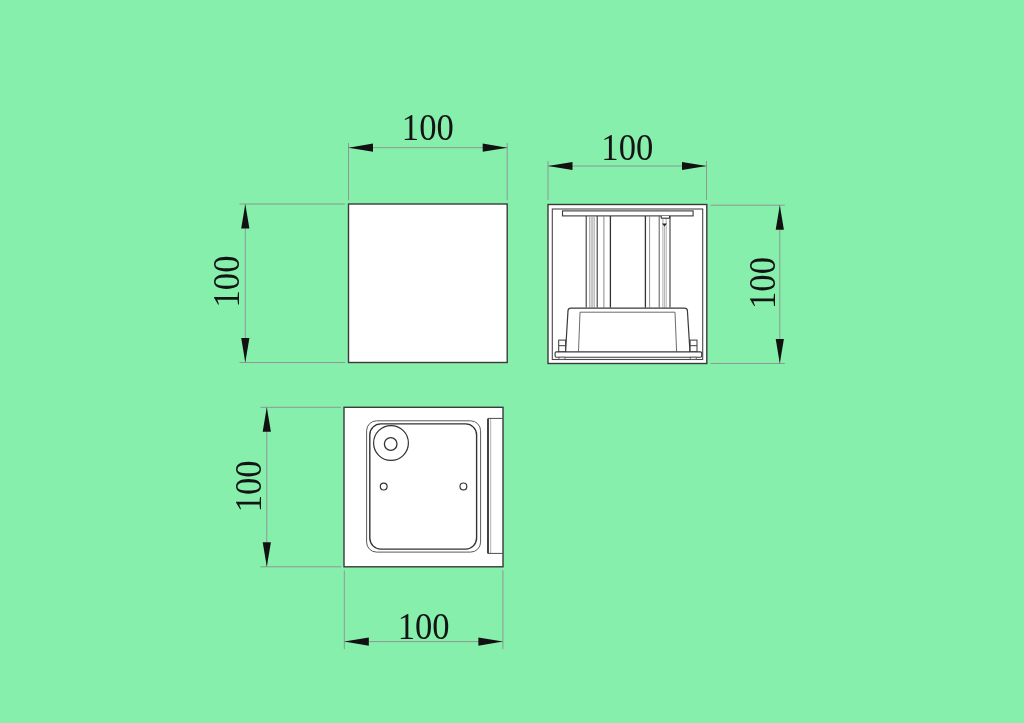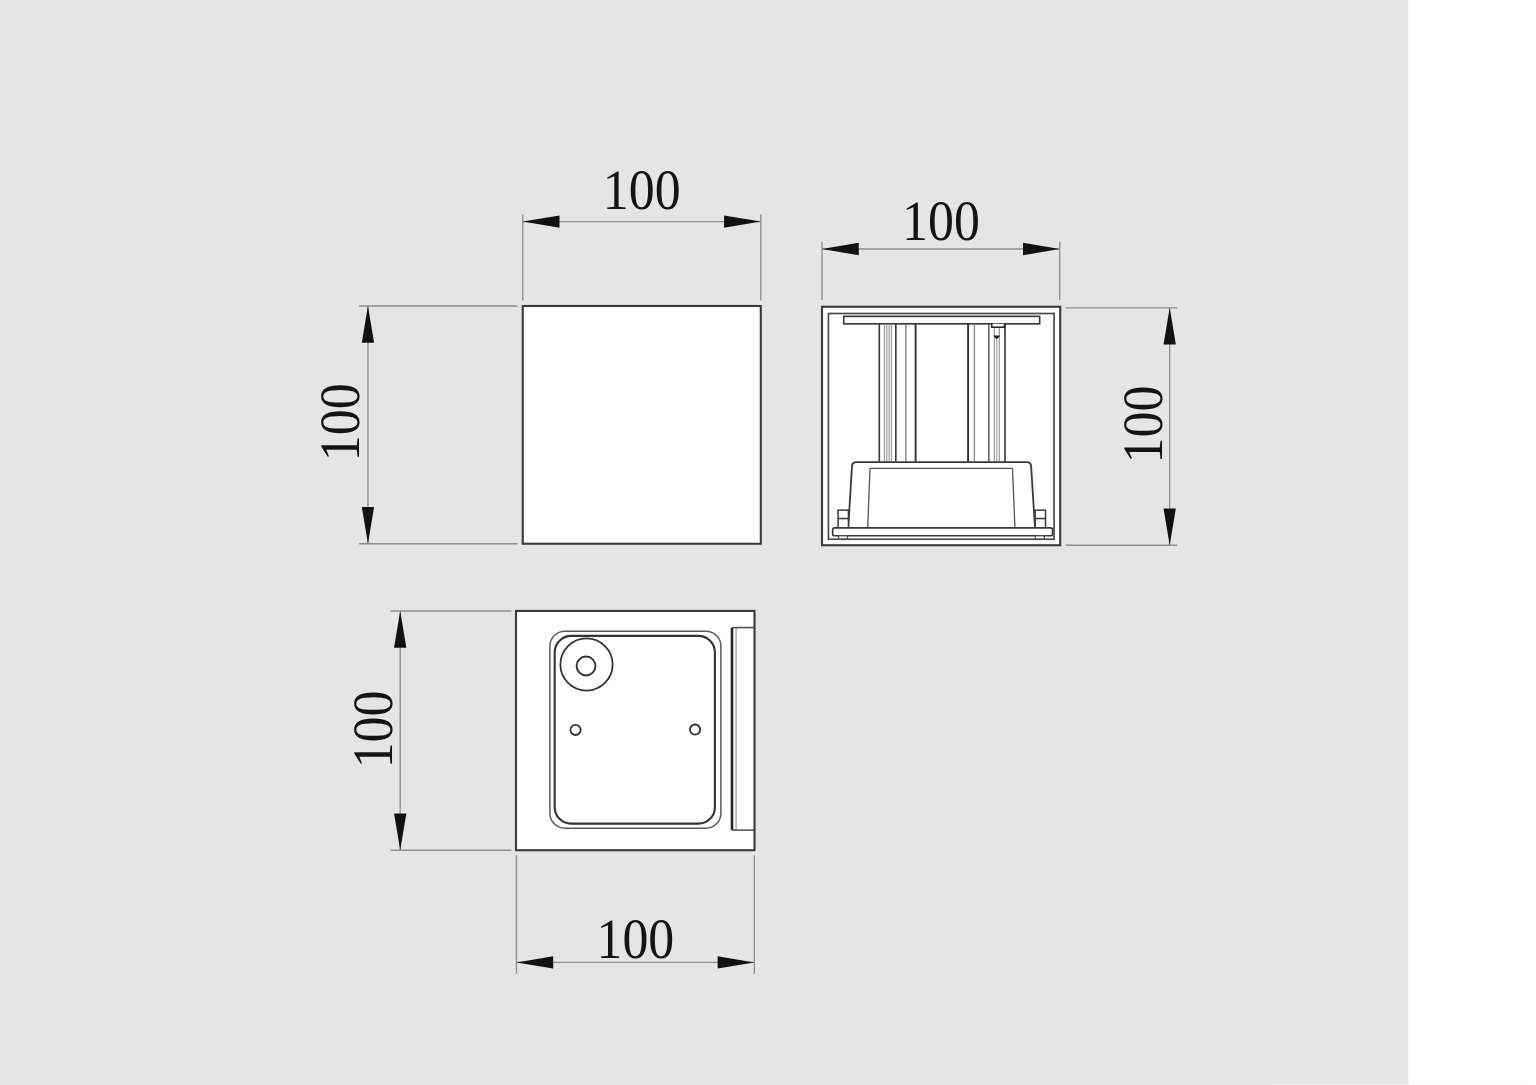--- a/index.html
+++ b/index.html
@@ -1,16 +1,16 @@
 <!DOCTYPE html>
 <html><head>
 <meta charset="utf-8">
 <style>
   html,body{margin:0;padding:0;background:#ffffff;}
-  #page{position:relative;width:939px;height:723px;background:#e5e5e5;overflow:hidden;}
+  #page{position:relative;width:1024px;height:723px;background:#86efac;overflow:hidden;}
   svg{position:absolute;left:0;top:0;}
   text{font-family:"Liberation Serif", serif;fill:#141414;}
 </style>
 </head>
 <body>
 
 <div id="page">
 <svg width="1024" height="723" viewBox="0 0 1024 723">
 
 <g>

